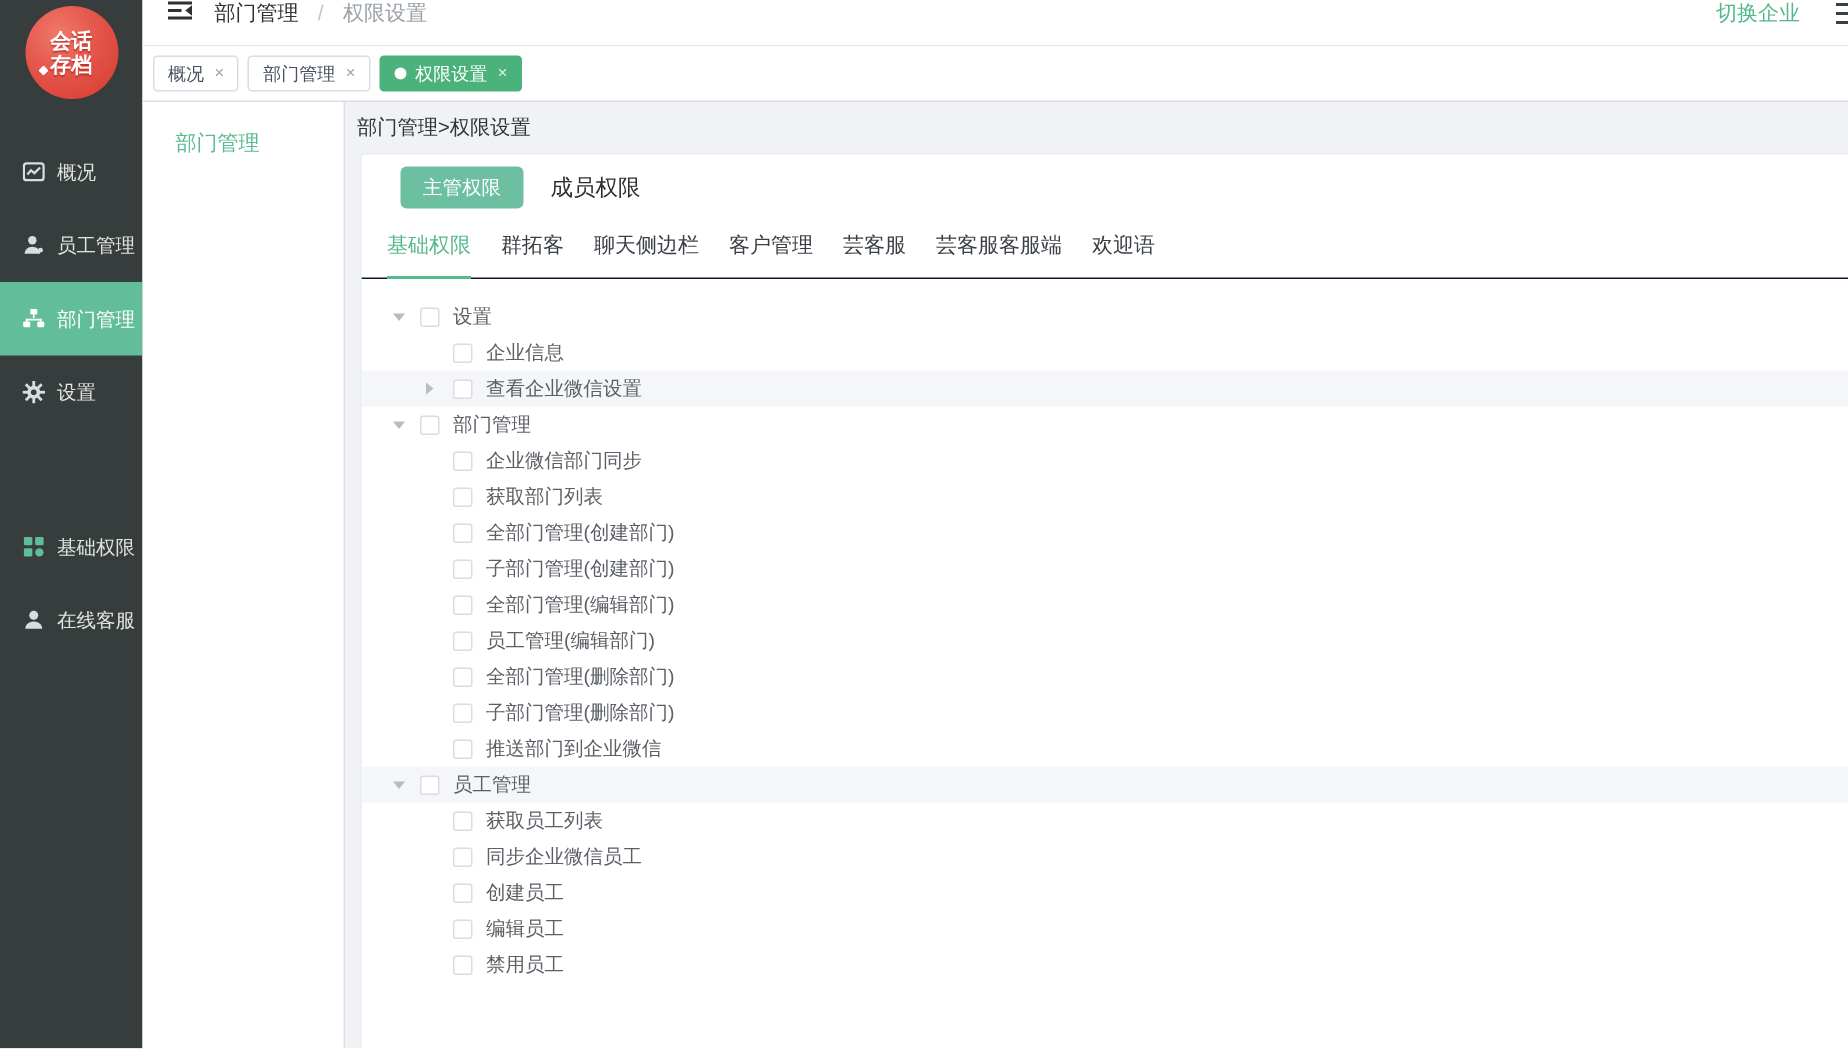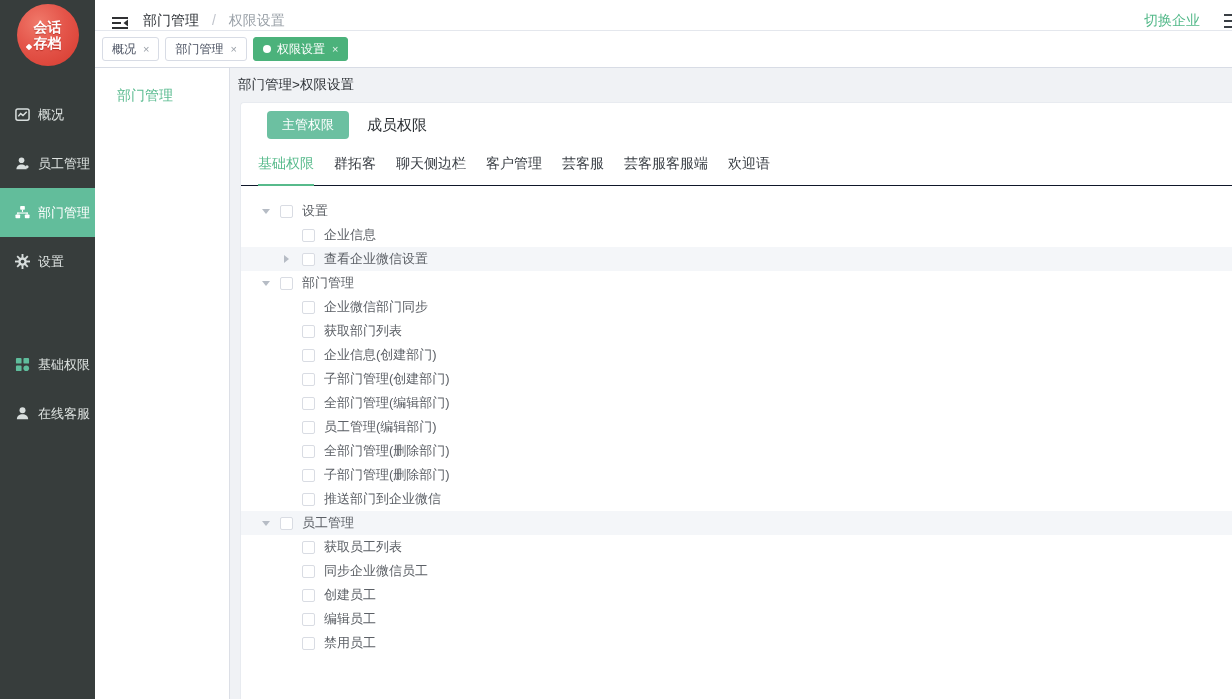--- a/index.html
+++ b/index.html
@@ -22,21 +22,21 @@
     color:#dfe4e2; font-size:13px; cursor:pointer; }
   .side-item.active { background:#62bd9b; color:#fff; }
   .side-icon { width:16px; height:16px; margin-right:8px; display:inline-flex;
     align-items:center; justify-content:center; flex:0 0 16px; }
   .side-gap { height:54px; }
 
   
   .main { flex:1; display:flex; flex-direction:column; min-width:0; }
 
   .header { height:31px; background:#fff; border-bottom:1px solid #e4e7ed;
-    display:flex; align-items:flex-end; padding-left:17px; flex:0 0 31px; }
+    display:flex; align-items:flex-start; padding-left:17px; flex:0 0 31px; }
   .collapse-btn { display:inline-flex; cursor:pointer; margin-right:15px; }
   .crumb { font-size:14px; }
   .crumb-parent { color:#2f3338; }
   .crumb-sep { color:#c0c4cc; margin:0 9px; }
   .crumb-current { color:#9aa1a8; }
   .header-right { margin-left:auto; display:flex; align-items:center; }
   .switch-company { color:#54b98a; font-size:14px; cursor:pointer; }
   .user-menu { width:12px; height:14px; margin-left:24px; margin-right:-4px;
     display:flex; flex-direction:column; justify-content:space-between; cursor:pointer; overflow:hidden; }
   .user-menu i { display:block; height:2px; width:16px; background:#3a3f45; }
@@ -294,21 +294,21 @@
 
   <div class="tree-row lv2">
     <span class="caret-slot"></span>
     <span class="cbx"></span>
     <span class="tree-label">获取部门列表</span>
   </div>
 
   <div class="tree-row lv2">
     <span class="caret-slot"></span>
     <span class="cbx"></span>
-    <span class="tree-label">企业信息(创建部门)</span>
+    <span class="tree-label">全部门管理(创建部门)</span>
   </div>
 
   <div class="tree-row lv2">
     <span class="caret-slot"></span>
     <span class="cbx"></span>
     <span class="tree-label">子部门管理(创建部门)</span>
   </div>
 
   <div class="tree-row lv2">
     <span class="caret-slot"></span>

